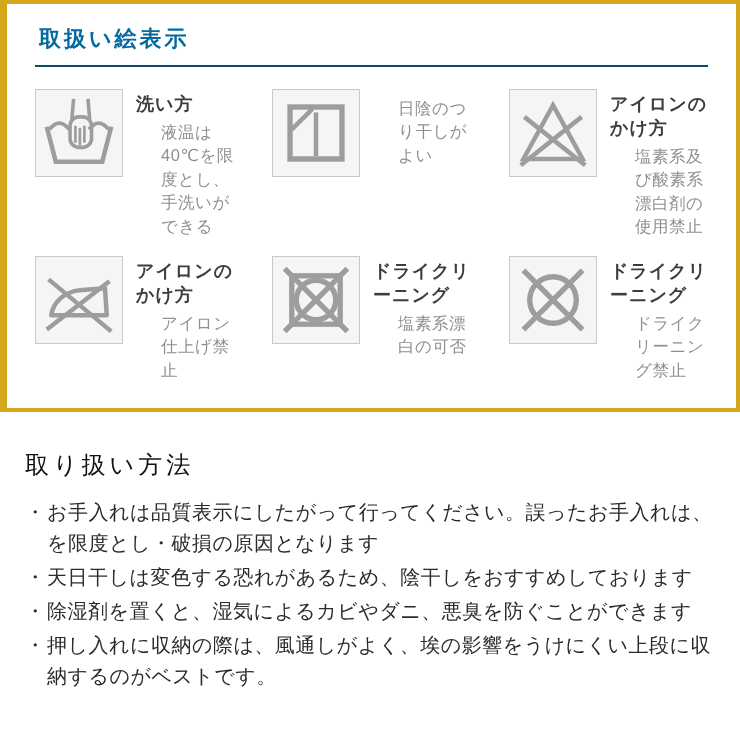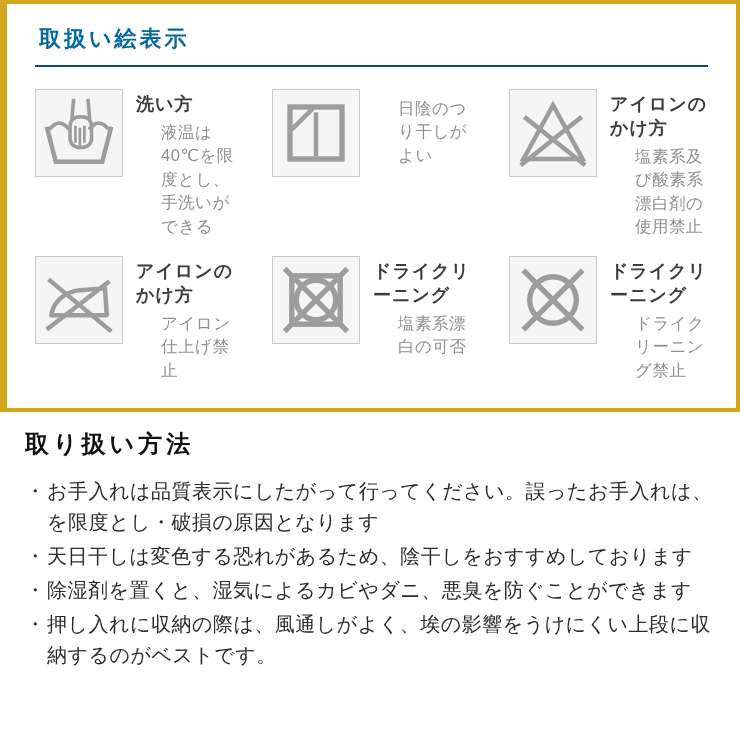--- a/index.html
+++ b/index.html
@@ -54,23 +54,23 @@
     letter-spacing: 0.5px;
     line-height: 1.42;
     margin-top: 5px;
     margin-left: 25px;
   }
   
   .handling {
     padding: 0 24px 0 25px;
   }
   .handling-title {
-    margin-top: 16px;
+    margin-top: 37px;
     font-size: 24px;
-    font-weight: bold;
+    font-weight: normal;
     color: #111111;
     letter-spacing: 4px;
   }
   .hint-list {
     list-style: none;
     margin-top: 16px;
   }
   .hint-item {
     display: flex;
     font-size: 20px;

